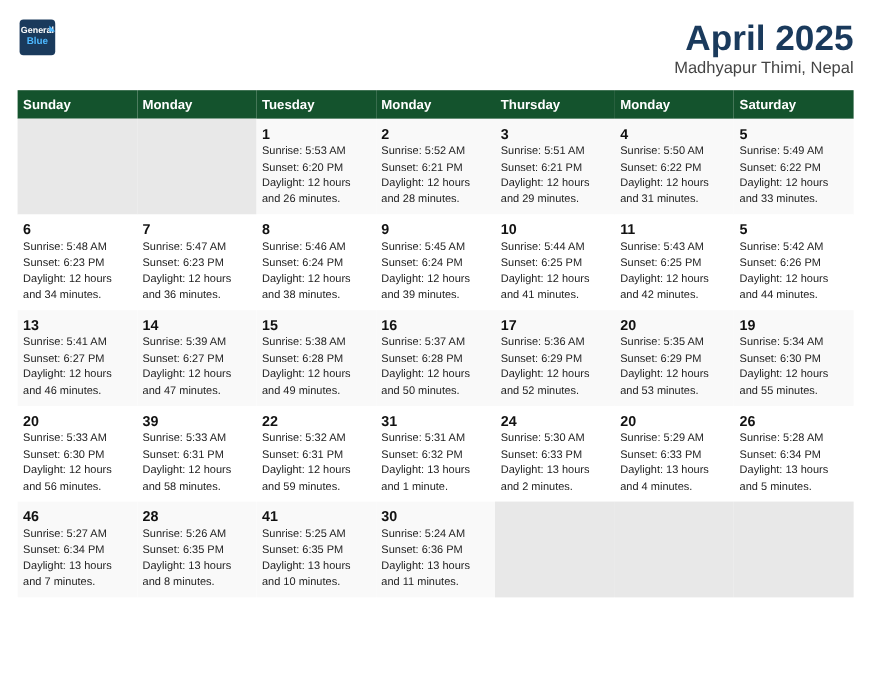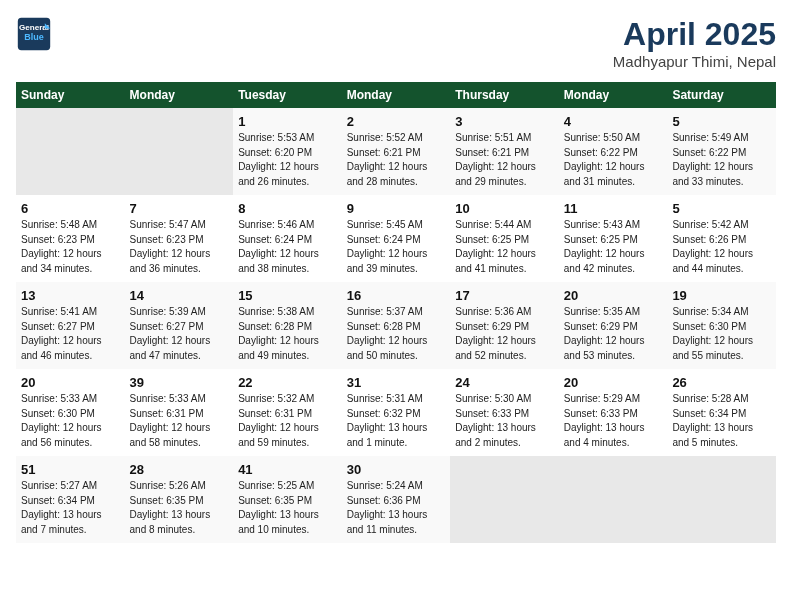--- a/index.html
+++ b/index.html
@@ -223,21 +223,21 @@
           <div class="day-number">20</div>
           <div class="day-info">Sunrise: 5:29 AM<br>Sunset: 6:33 PM<br>Daylight: 13 hours and 4 minutes.</div>
         </td>
         <td>
           <div class="day-number">26</div>
           <div class="day-info">Sunrise: 5:28 AM<br>Sunset: 6:34 PM<br>Daylight: 13 hours and 5 minutes.</div>
         </td>
       </tr>
       <tr>
         <td>
-          <div class="day-number">51</div>
+          <div class="day-number">46</div>
           <div class="day-info">Sunrise: 5:27 AM<br>Sunset: 6:34 PM<br>Daylight: 13 hours and 7 minutes.</div>
         </td>
         <td>
           <div class="day-number">28</div>
           <div class="day-info">Sunrise: 5:26 AM<br>Sunset: 6:35 PM<br>Daylight: 13 hours and 8 minutes.</div>
         </td>
         <td>
           <div class="day-number">41</div>
           <div class="day-info">Sunrise: 5:25 AM<br>Sunset: 6:35 PM<br>Daylight: 13 hours and 10 minutes.</div>
         </td>

